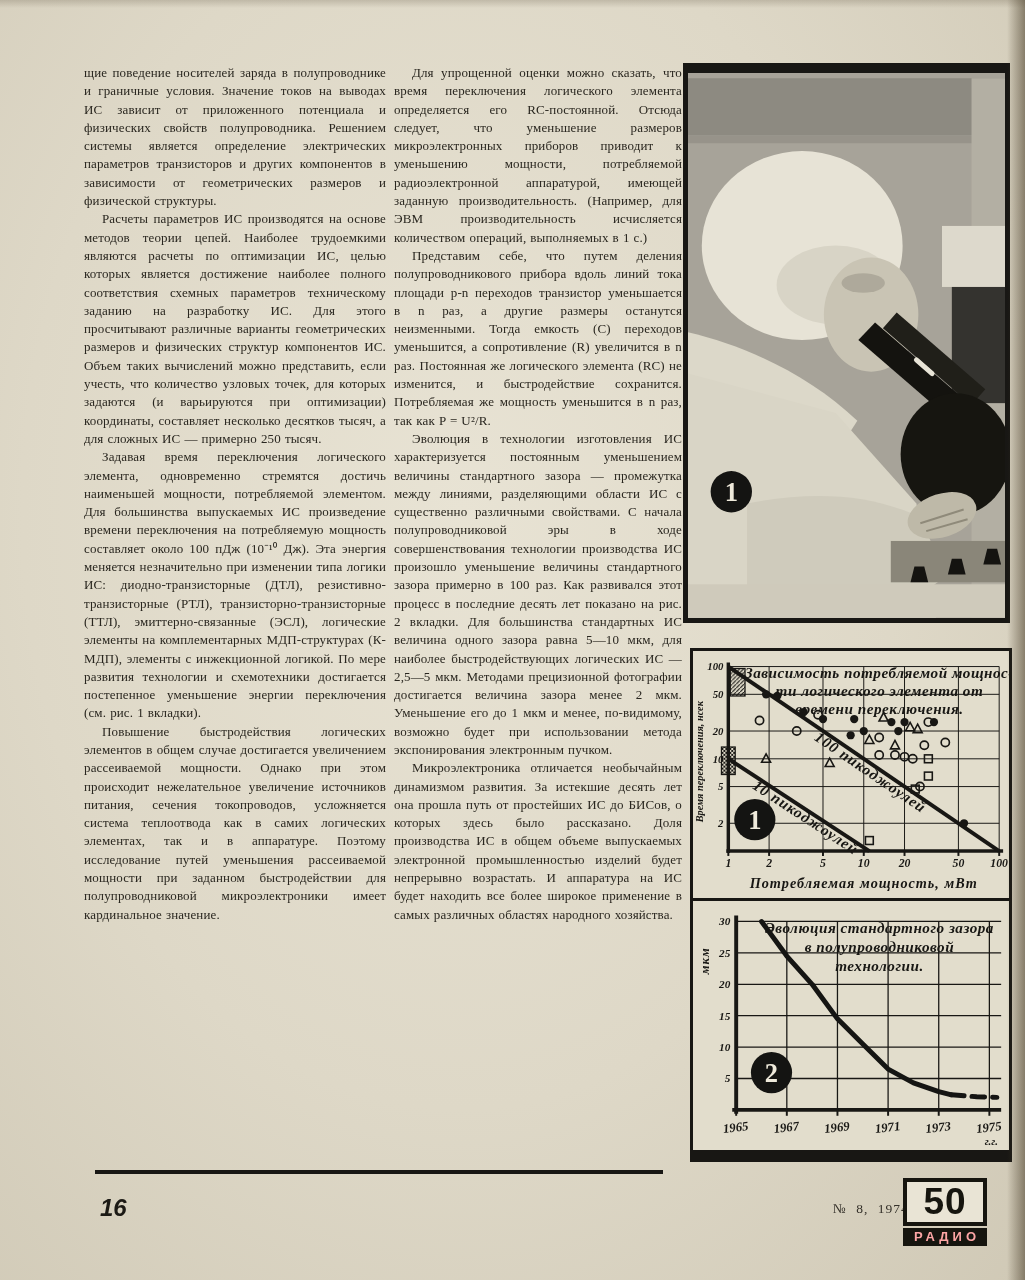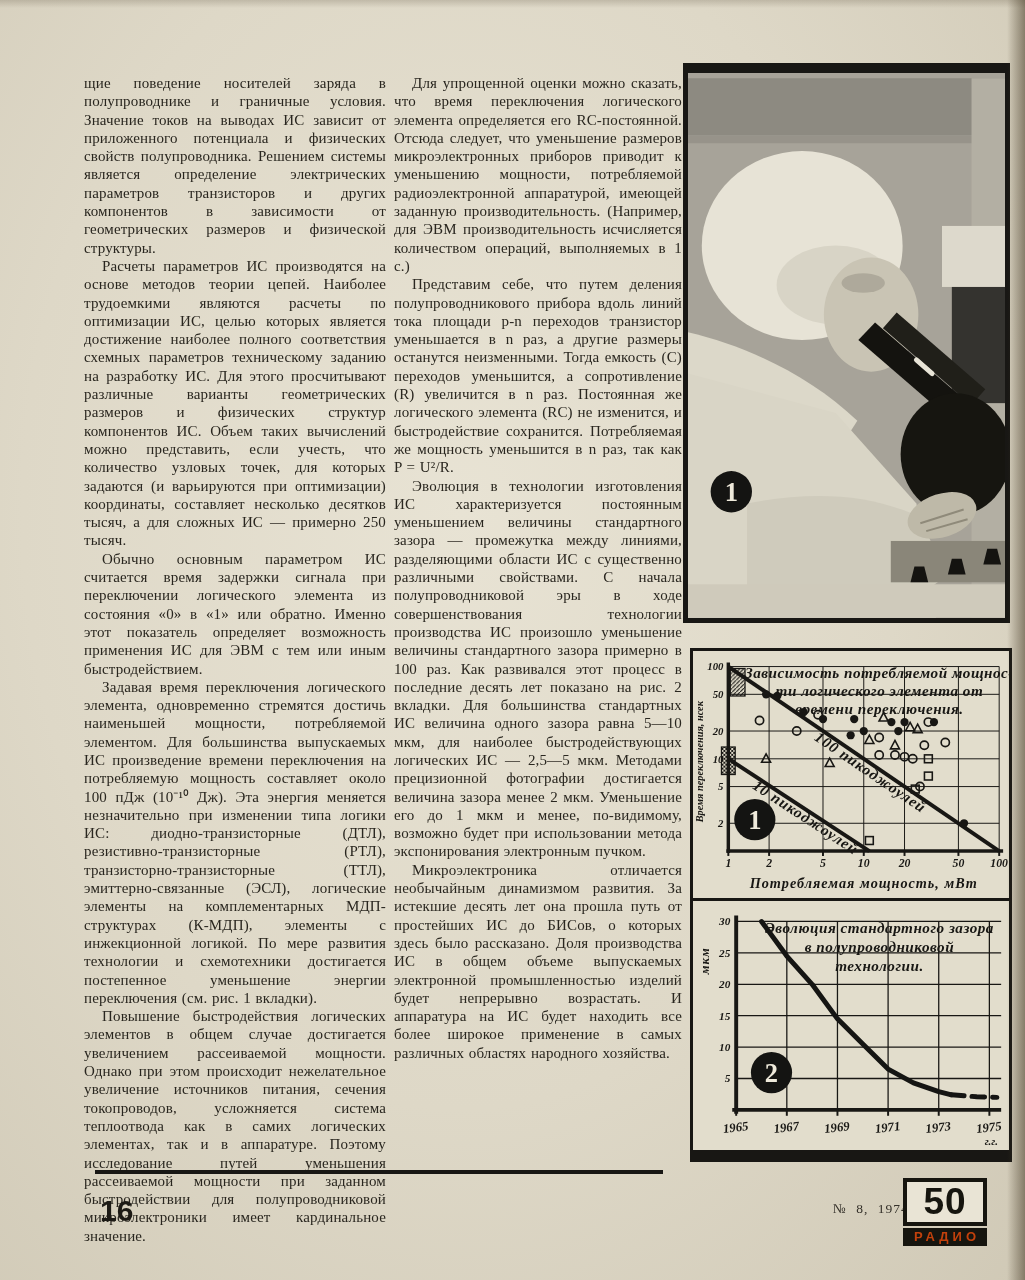--- a/index.html
+++ b/index.html
@@ -3,53 +3,52 @@
 <meta charset="utf-8">
 <style>
   html,body{margin:0;padding:0;background:#b9b2a0;}
   .page{position:relative;width:1025px;height:1280px;overflow:hidden;
     background:radial-gradient(ellipse at 45% 40%, #e8e3d4 0%, #ded8c7 55%, #d0c9b6 100%);
     font-family:"Liberation Serif", serif;color:#29261f;}
   .edge-right{position:absolute;right:0;top:0;width:18px;height:100%;
     background:linear-gradient(to left, rgba(70,58,38,.55), rgba(70,58,38,0));pointer-events:none;}
   .edge-top{position:absolute;left:0;top:0;width:100%;height:8px;
     background:linear-gradient(to bottom, rgba(70,58,38,.20), rgba(70,58,38,0));pointer-events:none;}
-  .col{position:absolute;top:74px;font-size:15px;line-height:18.3px;text-align:justify;
+  .col{position:absolute;top:64px;font-size:13px;line-height:18.3px;text-align:justify;
     letter-spacing:.01em;word-spacing:.05em;}
   .col p{margin:0;text-indent:18px;}
   .col p.noindent{text-indent:0;}
   #col-left{left:84px;width:302px;}
   #col-mid{left:394px;width:288px;}
   .photo-frame{position:absolute;left:683px;top:63px;width:327px;height:560px;
     border:5px solid #181714;border-top-width:10px;box-sizing:border-box;background:#a7a399;}
   .charts-panel{position:absolute;left:690px;top:648px;width:322px;height:514px;
     border:3px solid #181714;border-bottom-width:12px;box-sizing:border-box;background:#e2ddcc;}
   .chart-divider{height:0;border-bottom:3px solid #181714;}
   .bottom-rule{position:absolute;left:95px;top:1170px;width:568px;height:4px;background:#181714;}
   .page-number{position:absolute;left:100px;top:1194px;font-family:"Liberation Sans",sans-serif;
-    font-weight:bold;font-size:30px;color:#1c1a15;}
+    font-weight:bold;font-size:24px;color:#1c1a15;font-style:italic;}
   .issue{position:absolute;left:833px;top:1201px;font-size:13.5px;word-spacing:5px;
     letter-spacing:1px;color:#35312a;}
   .logo{position:absolute;left:903px;top:1178px;width:84px;}
   .logo-top{border:4px solid #16150f;background:#e9e4d5;text-align:center;
     font-family:"Liberation Sans",sans-serif;font-weight:bold;font-size:37px;line-height:40px;
     color:#16150f;letter-spacing:1px;}
-  .logo-bottom{margin-top:2px;background:#16150f;color:#c2410c;text-align:center;
+  .logo-bottom{margin-top:2px;background:#16150f;color:#fca5a5;text-align:center;
     font-family:"Liberation Sans",sans-serif;font-weight:bold;font-size:13px;
     letter-spacing:4px;padding:1px 0 2px 4px;}
   svg{display:block;}
 </style>
 </head>
 <body>
 
 <div class="page">
   <div class="col" id="col-left">
       <p class="noindent">щие поведение носителей заряда в полупроводнике и граничные условия. Значение токов на выводах ИС зависит от приложенного потенциала и физических свойств полупроводника. Решением системы является определение электрических параметров транзисторов и других компонентов в зависимости от геометрических размеров и физической структуры.</p>
       <p>Расчеты параметров ИС производятся на основе методов теории цепей. Наиболее трудоемкими являются расчеты по оптимизации ИС, целью которых является достижение наиболее полного соответствия схемных параметров техническому заданию на разработку ИС. Для этого просчитывают различные варианты геометрических размеров и физических структур компонентов ИС. Объем таких вычислений можно представить, если учесть, что количество узловых точек, для которых задаются (и варьируются при оптимизации) координаты, составляет несколько десятков тысяч, а для сложных ИС — примерно 250 тысяч.</p>
-      <p>Обычно основным параметром ИС считается время задержки сигнала при переключении логического элемента из состояния «0» в «1» или обратно. Именно этот показатель определяет возможность применения ИС для ЭВМ с тем или иным быстродействием.</p>
       <p>Задавая время переключения логического элемента, одновременно стремятся достичь наименьшей мощности, потребляемой элементом. Для большинства выпускаемых ИС произведение времени переключения на потребляемую мощность составляет около 100 пДж (10⁻¹⁰ Дж). Эта энергия меняется незначительно при изменении типа логики ИС: диодно-транзисторные (ДТЛ), резистивно-транзисторные (РТЛ), транзисторно-транзисторные (ТТЛ), эмиттерно-связанные (ЭСЛ), логические элементы на комплементарных МДП-структурах (К-МДП), элементы с инжекционной логикой. По мере развития технологии и схемотехники достигается постепенное уменьшение энергии переключения (см. рис. 1 вкладки).</p>
       <p>Повышение быстродействия логических элементов в общем случае достигается увеличением рассеиваемой мощности. Однако при этом происходит нежелательное увеличение источников питания, сечения токопроводов, усложняется система теплоотвода как в самих логических элементах, так и в аппаратуре. Поэтому исследование путей уменьшения рассеиваемой мощности при заданном быстродействии для полупроводниковой микроэлектроники имеет кардинальное значение.</p>
     </div>
   <div class="col" id="col-mid">
       <p>Для упрощенной оценки можно сказать, что время переключения логического элемента определяется его RC-постоянной. Отсюда следует, что уменьшение размеров микроэлектронных приборов приводит к уменьшению мощности, потребляемой радиоэлектронной аппаратурой, имеющей заданную производительность. (Например, для ЭВМ производительность исчисляется количеством операций, выполняемых в 1 с.)</p>
       <p>Представим себе, что путем деления полупроводникового прибора вдоль линий тока площади p-n переходов транзистор уменьшается в n раз, а другие размеры останутся неизменными. Тогда емкость (C) переходов уменьшится, а сопротивление (R) увеличится в n раз. Постоянная же логического элемента (RC) не изменится, и быстродействие сохранится. Потребляемая же мощность уменьшится в n раз, так как P = U²/R.</p>
       <p>Эволюция в технологии изготовления ИС характеризуется постоянным уменьшением величины стандартного зазора — промежутка между линиями, разделяющими области ИС с существенно различными свойствами. С начала полупроводниковой эры в ходе совершенствования технологии производства ИС произошло уменьшение величины стандартного зазора примерно в 100 раз. Как развивался этот процесс в последние десять лет показано на рис. 2 вкладки. Для большинства стандартных ИС величина одного зазора равна 5—10 мкм, для наиболее быстродействующих логических ИС — 2,5—5 мкм. Методами прецизионной фотографии достигается величина зазора менее 2 мкм. Уменьшение его до 1 мкм и менее, по-видимому, возможно будет при использовании метода экспонирования электронным пучком.</p>
       <p>Микроэлектроника отличается необычайным динамизмом развития. За истекшие десять лет она прошла путь от простейших ИС до БИСов, о которых здесь было рассказано. Доля производства ИС в общем объеме выпускаемых электронной промышленностью изделий будет непрерывно возрастать. И аппаратура на ИС будет находить все более широкое применение в самых различных областях народного хозяйства.</p>
     </div>
 

